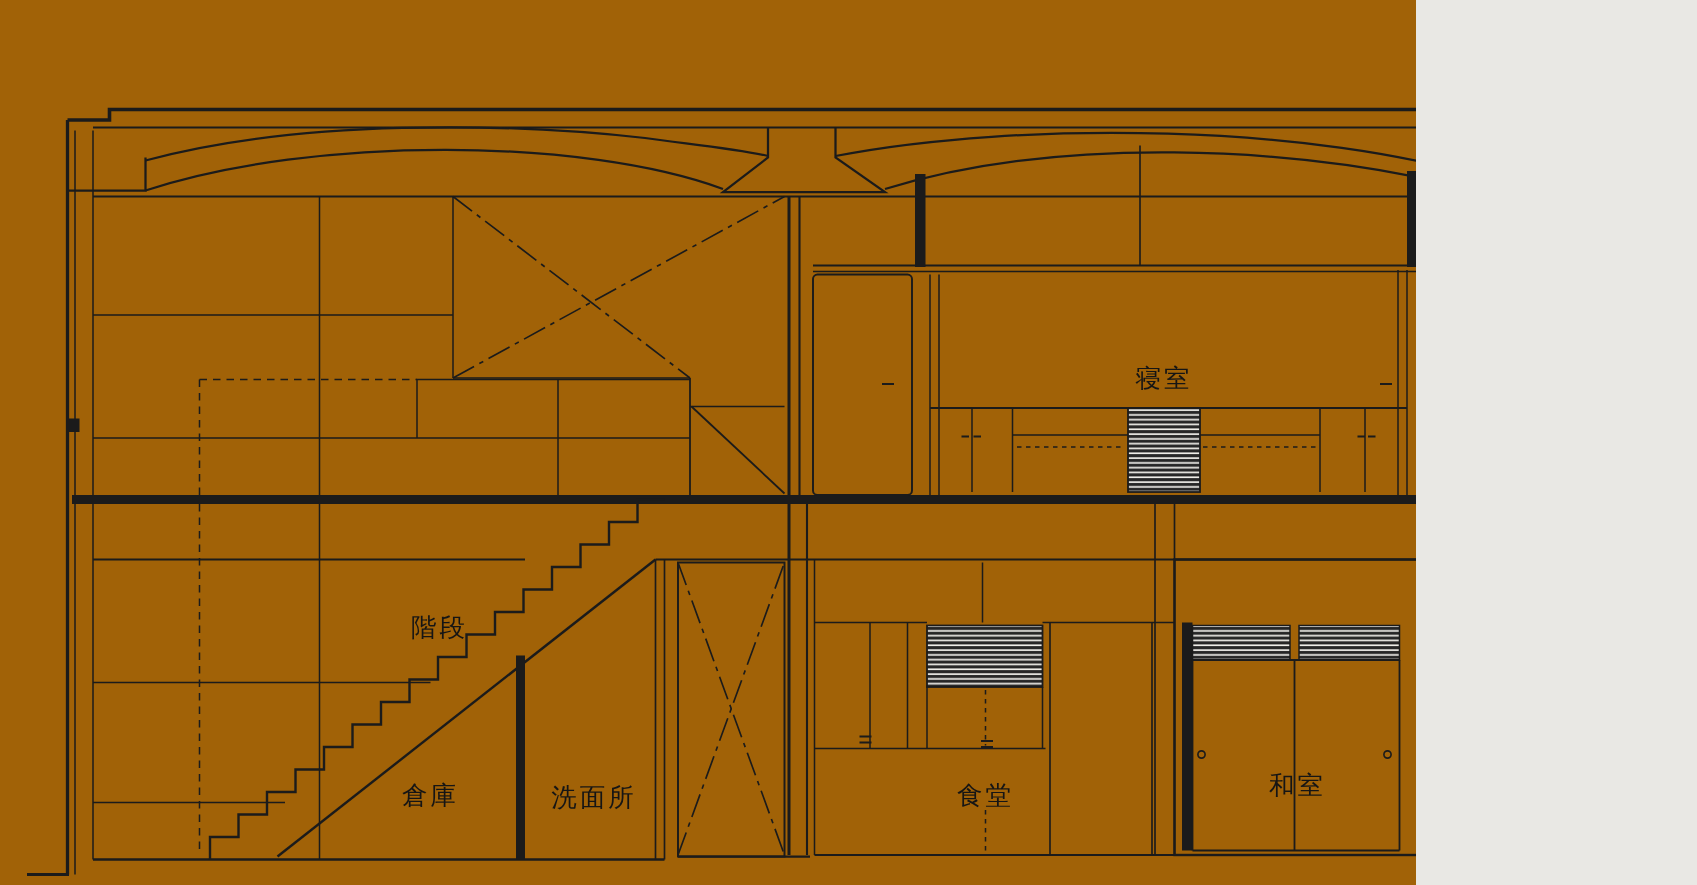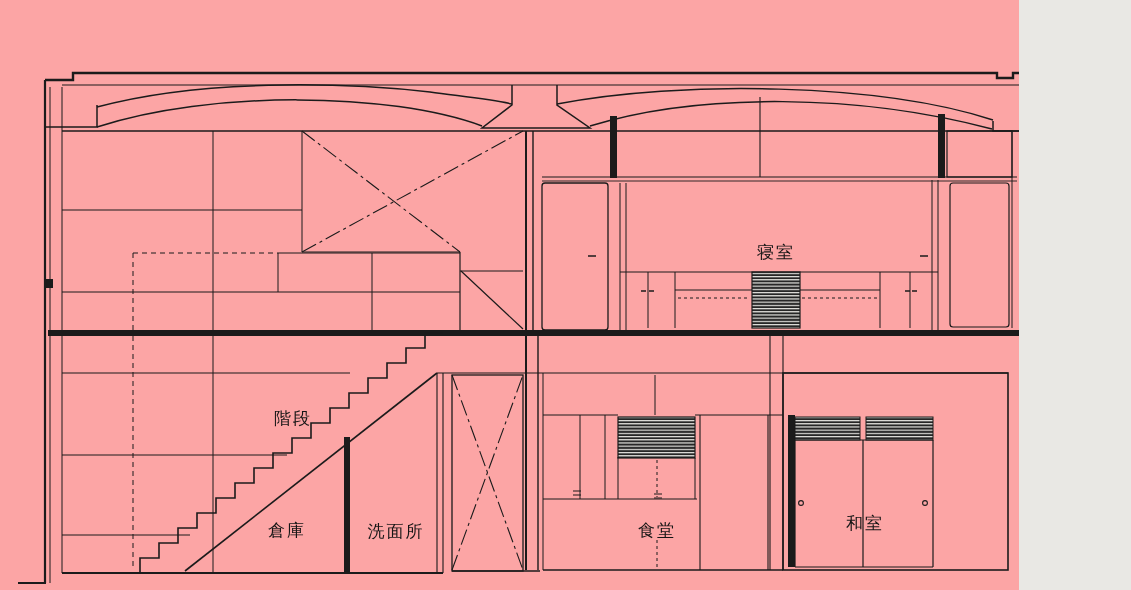--- a/index.html
+++ b/index.html
@@ -1,19 +1,19 @@
 <!DOCTYPE html>
 <html><head>
 <meta charset="utf-8">
 <style>
   html,body{margin:0;padding:0;background:#e9e8e4;}
   .stage{
     position:relative;
-    width:1019px;height:590px;
-    background:#fca5a5;
+    width:944px;height:590px;
+    background:#a16207;
     overflow:hidden;
     font-family:"DejaVu Sans","Liberation Sans",sans-serif;
   }
   svg{display:block}
   svg path, svg rect, svg line, svg circle{
     stroke:#1b1b1b; fill:none;
     stroke-linecap:butt; stroke-linejoin:miter;
   }
   svg .fill{fill:#1b1b1b;stroke:none;}
   svg .hatchfill{fill:url(#hz);stroke:#1b1b1b;}

